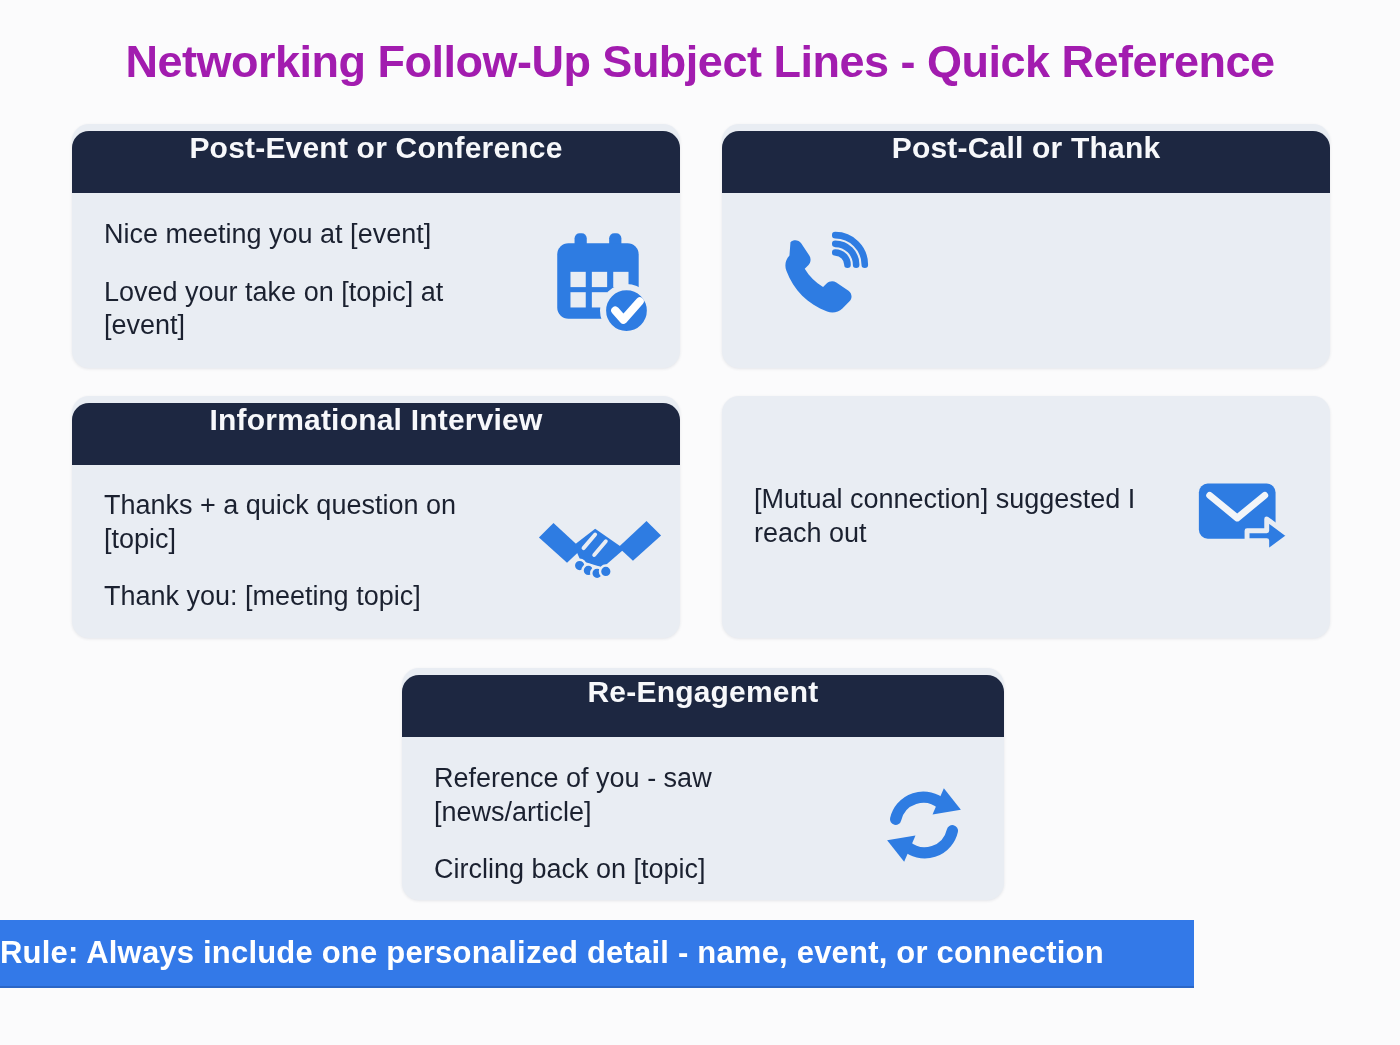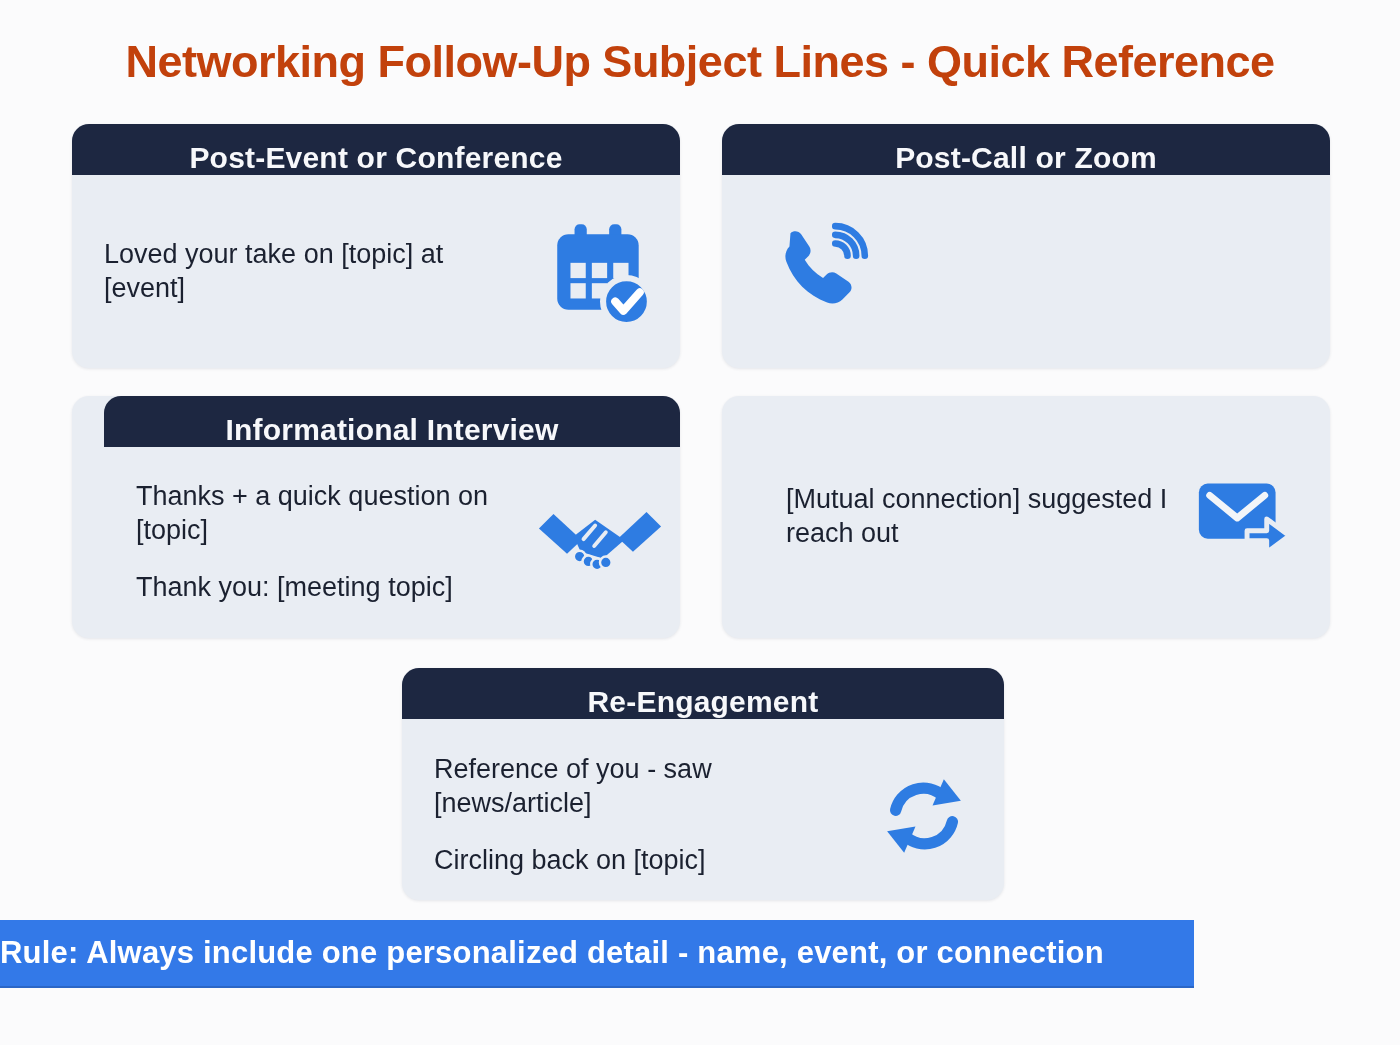--- a/index.html
+++ b/index.html
@@ -12,45 +12,46 @@
   }
   .page { position: absolute; inset: 0; background: #fbfbfc; }
 
   .main-title {
     position: absolute;
     top: 36px; left: 0; width: 1400px;
     text-align: center;
     font-size: 45px;
     font-weight: 800;
     letter-spacing: -0.5px;
-    color: #c2410c;
+    color: #a21caf;
   }
 
   .row { position: absolute; left: 72px; width: 1258px; display: flex; justify-content: space-between; }
   .row-1 { top: 124px; }
   .row-2 { top: 396px; }
   .center-row { position: absolute; top: 668px; left: 0; width: 1400px; display: flex; justify-content: center; }
 
   .card {
     width: 608px;
     border-radius: 17px;
     box-shadow: 0 1px 3px rgba(30,42,68,0.10);
     background: #e9edf3;
     display: flex; flex-direction: column;
   }
   .row-1 .card { height: 244px; }
-  .row-2 .card { height: 242px; padding-left: 32px; }
+  .row-2 .card { height: 242px; }
   .card-reengagement { width: 602px; height: 232px; margin-left: 6px; gap: 12px; }
 
   .card-header {
-    height: 51px;
+    height: 62px;
     background: #1d2741;
     border-radius: 17px 17px 0 0;
-    display: flex; align-items: flex-end; justify-content: center;
+    display: flex; align-items: flex-start; justify-content: center;
     flex: none;
+    margin-top: 7px;
   }
   .card-header h2 {
     color: #f7f8fb;
     font-size: 30px;
     font-weight: 700;
     letter-spacing: 0.2px;
   }
 
   .card-body {
     flex: 1;
@@ -99,20 +100,21 @@
   <h1 class="main-title">Networking Follow-Up Subject Lines - Quick Reference</h1>
 
   <div class="row row-1">
 
     <section class="card">
       <header class="card-header">
         <h2>Post-Event or Conference</h2>
       </header>
       <div class="card-body">
         <div class="lines">
+          <p>Nice meeting you at [event]</p>
           <p>Loved your take on [topic] at [event]</p>
         </div>
         <div class="icon-box">
           <svg width="112" height="112" viewBox="0 0 110 110" aria-hidden="true">
             <rect x="30" y="8" width="12" height="22" rx="5" fill="#2e7ce2"></rect>
             <rect x="64" y="8" width="12" height="22" rx="5" fill="#2e7ce2"></rect>
             <rect x="13" y="18" width="80" height="74" rx="11" fill="#2e7ce2"></rect>
             <rect x="26" y="46" width="15" height="15" fill="#e9edf3"></rect>
             <rect x="47" y="46" width="15" height="15" fill="#e9edf3"></rect>
             <rect x="68" y="46" width="15" height="15" fill="#e9edf3"></rect>
@@ -121,21 +123,21 @@
             <rect x="68" y="66" width="15" height="15" fill="#e9edf3"></rect>
             <circle cx="81" cy="84" r="23" fill="#2e7ce2" stroke="#e9edf3" stroke-width="6"></circle>
             <path d="M70 84 l8 9 l16 -18" stroke="#ffffff" stroke-width="8" fill="none" stroke-linecap="round" stroke-linejoin="round"></path>
           </svg>
         </div>
       </div>
     </section>
 
     <section class="card">
       <header class="card-header">
-        <h2>Post-Call or Zoom</h2>
+        <h2>Post-Call or Thank</h2>
       </header>
       <div class="card-body">
         <div class="icon-box">
           <svg width="112" height="112" viewBox="0 0 110 110" aria-hidden="true">
             <path d="M25 30 c-4 4 -5 10 -3 15 c7 19 21 33 40 40 c5 2 11 1 15 -3 l7 -7 c3 -3 2.5 -8 -1 -10.5 l-12 -8 c-3 -2 -7 -1.5 -9.5 1 l-3.5 3.5 c-7.5 -4.5 -13.5 -10.5 -18 -18 l3.5 -3.5 c2.5 -2.5 3 -6.5 1 -9.5 l-8 -12 c-2.5 -3.5 -7.5 -4 -10.5 -1 z" fill="#2e7ce2"></path>
             <path d="M70 27 A12 12 0 0 1 82 39" fill="none" stroke="#2e7ce2" stroke-width="6.5" stroke-linecap="round"></path>
             <path d="M70 18.5 A20.5 20.5 0 0 1 90.5 39" fill="none" stroke="#2e7ce2" stroke-width="6.5" stroke-linecap="round"></path>
             <path d="M70 10 A29 29 0 0 1 99 39" fill="none" stroke="#2e7ce2" stroke-width="6.5" stroke-linecap="round"></path>
           </svg>
         </div>

